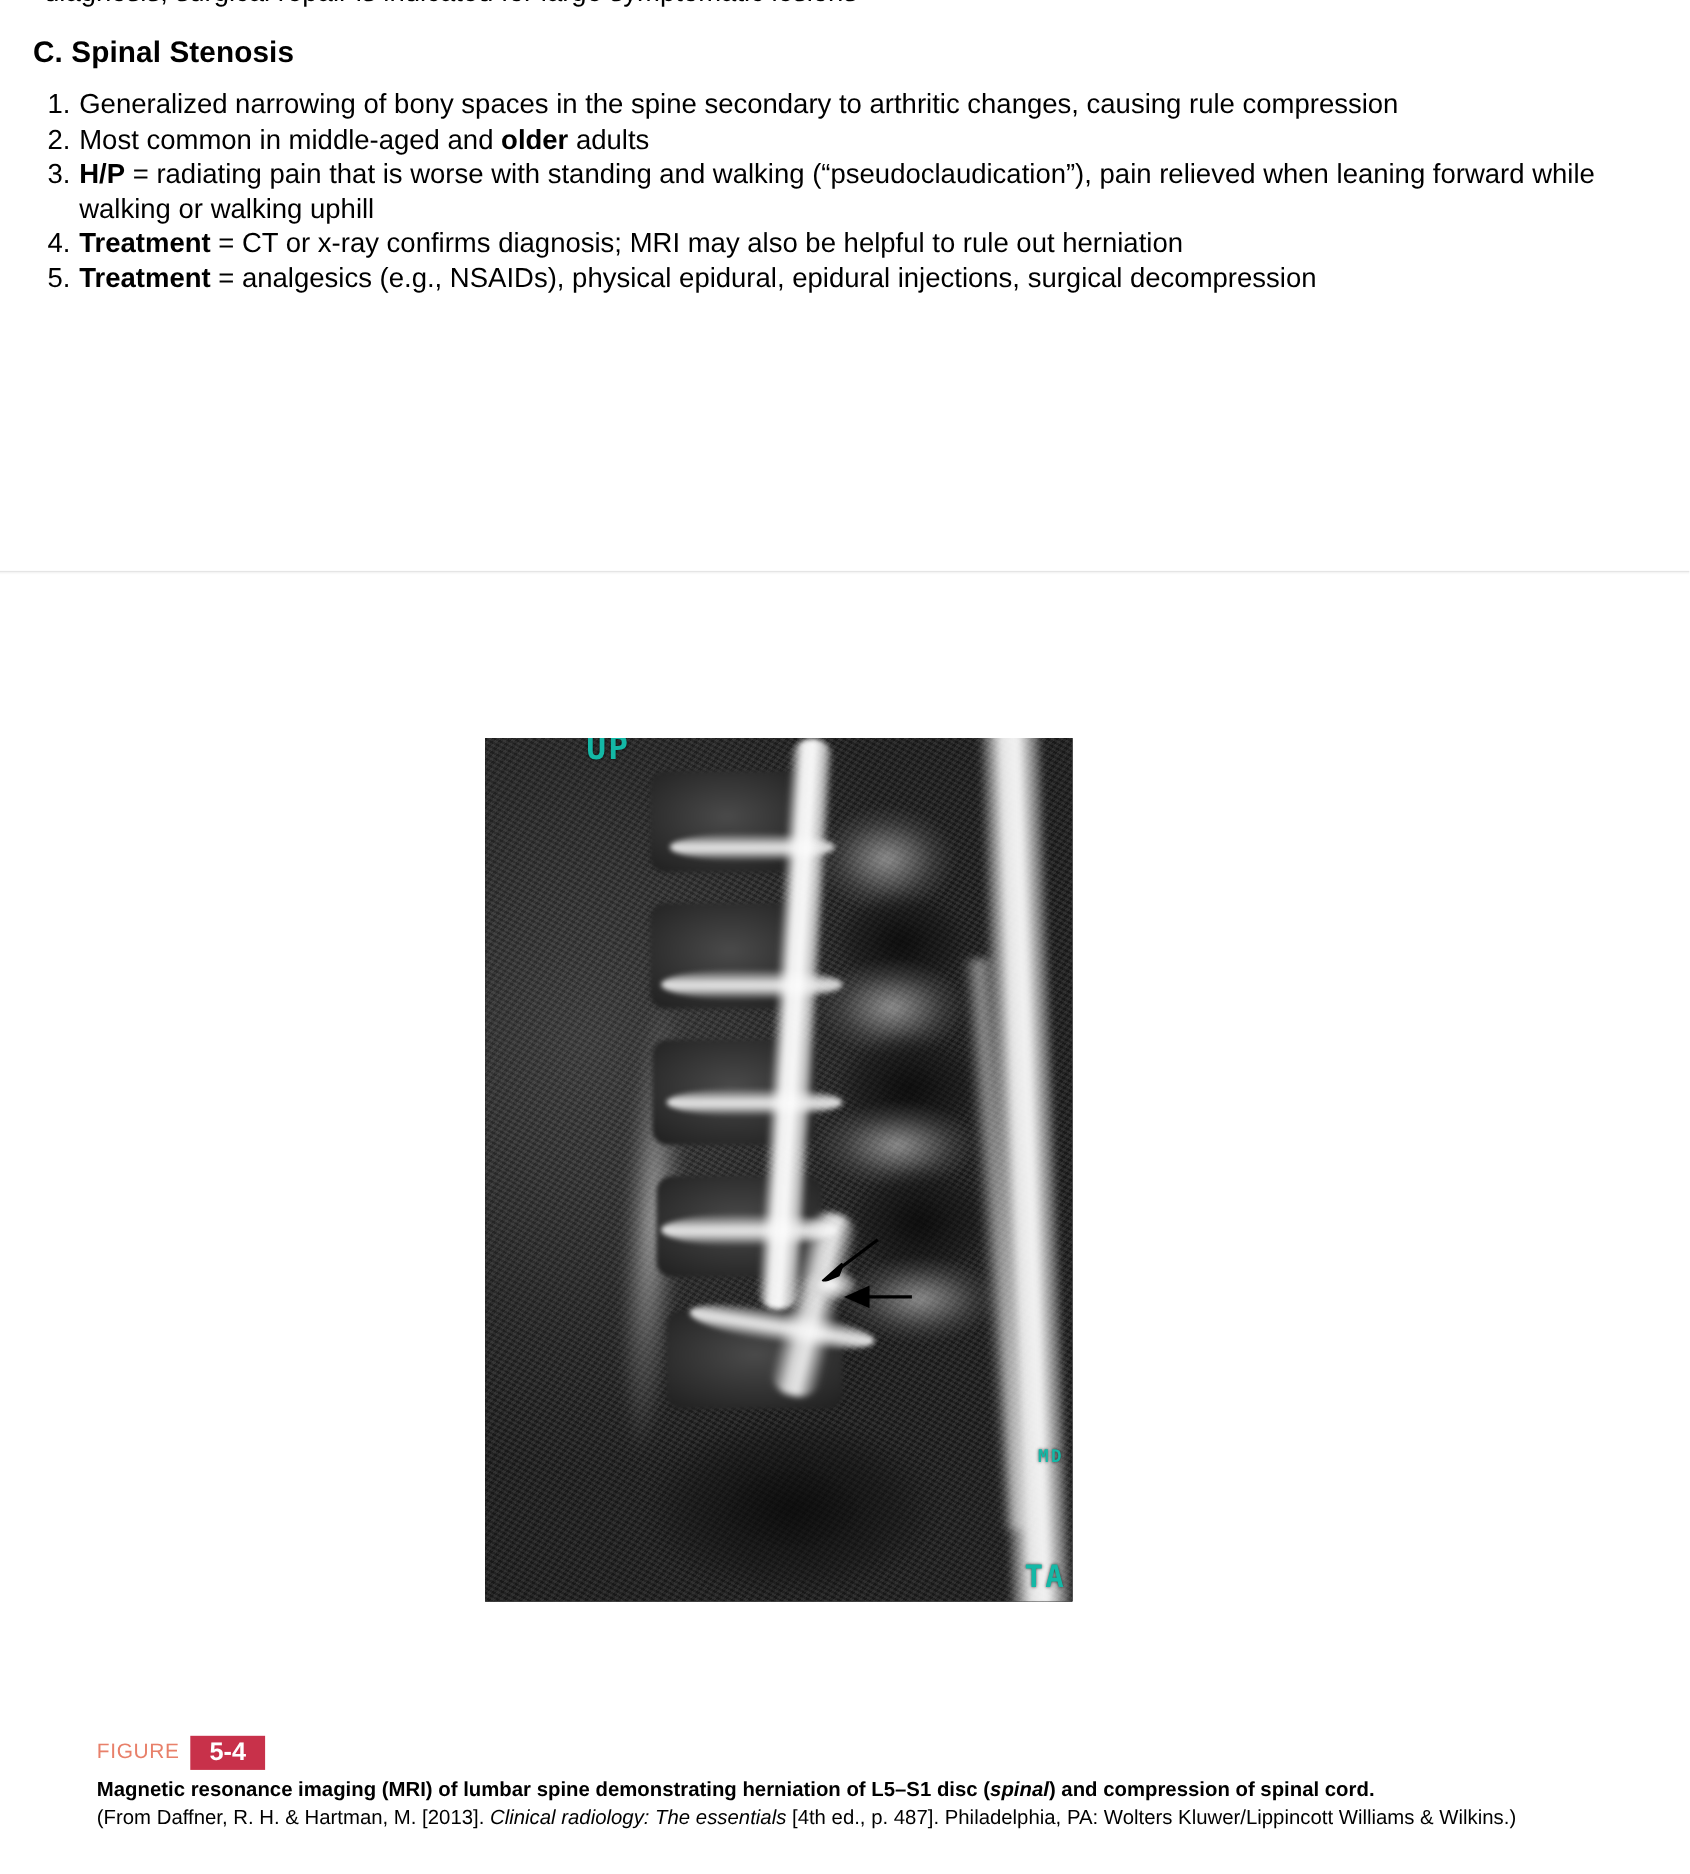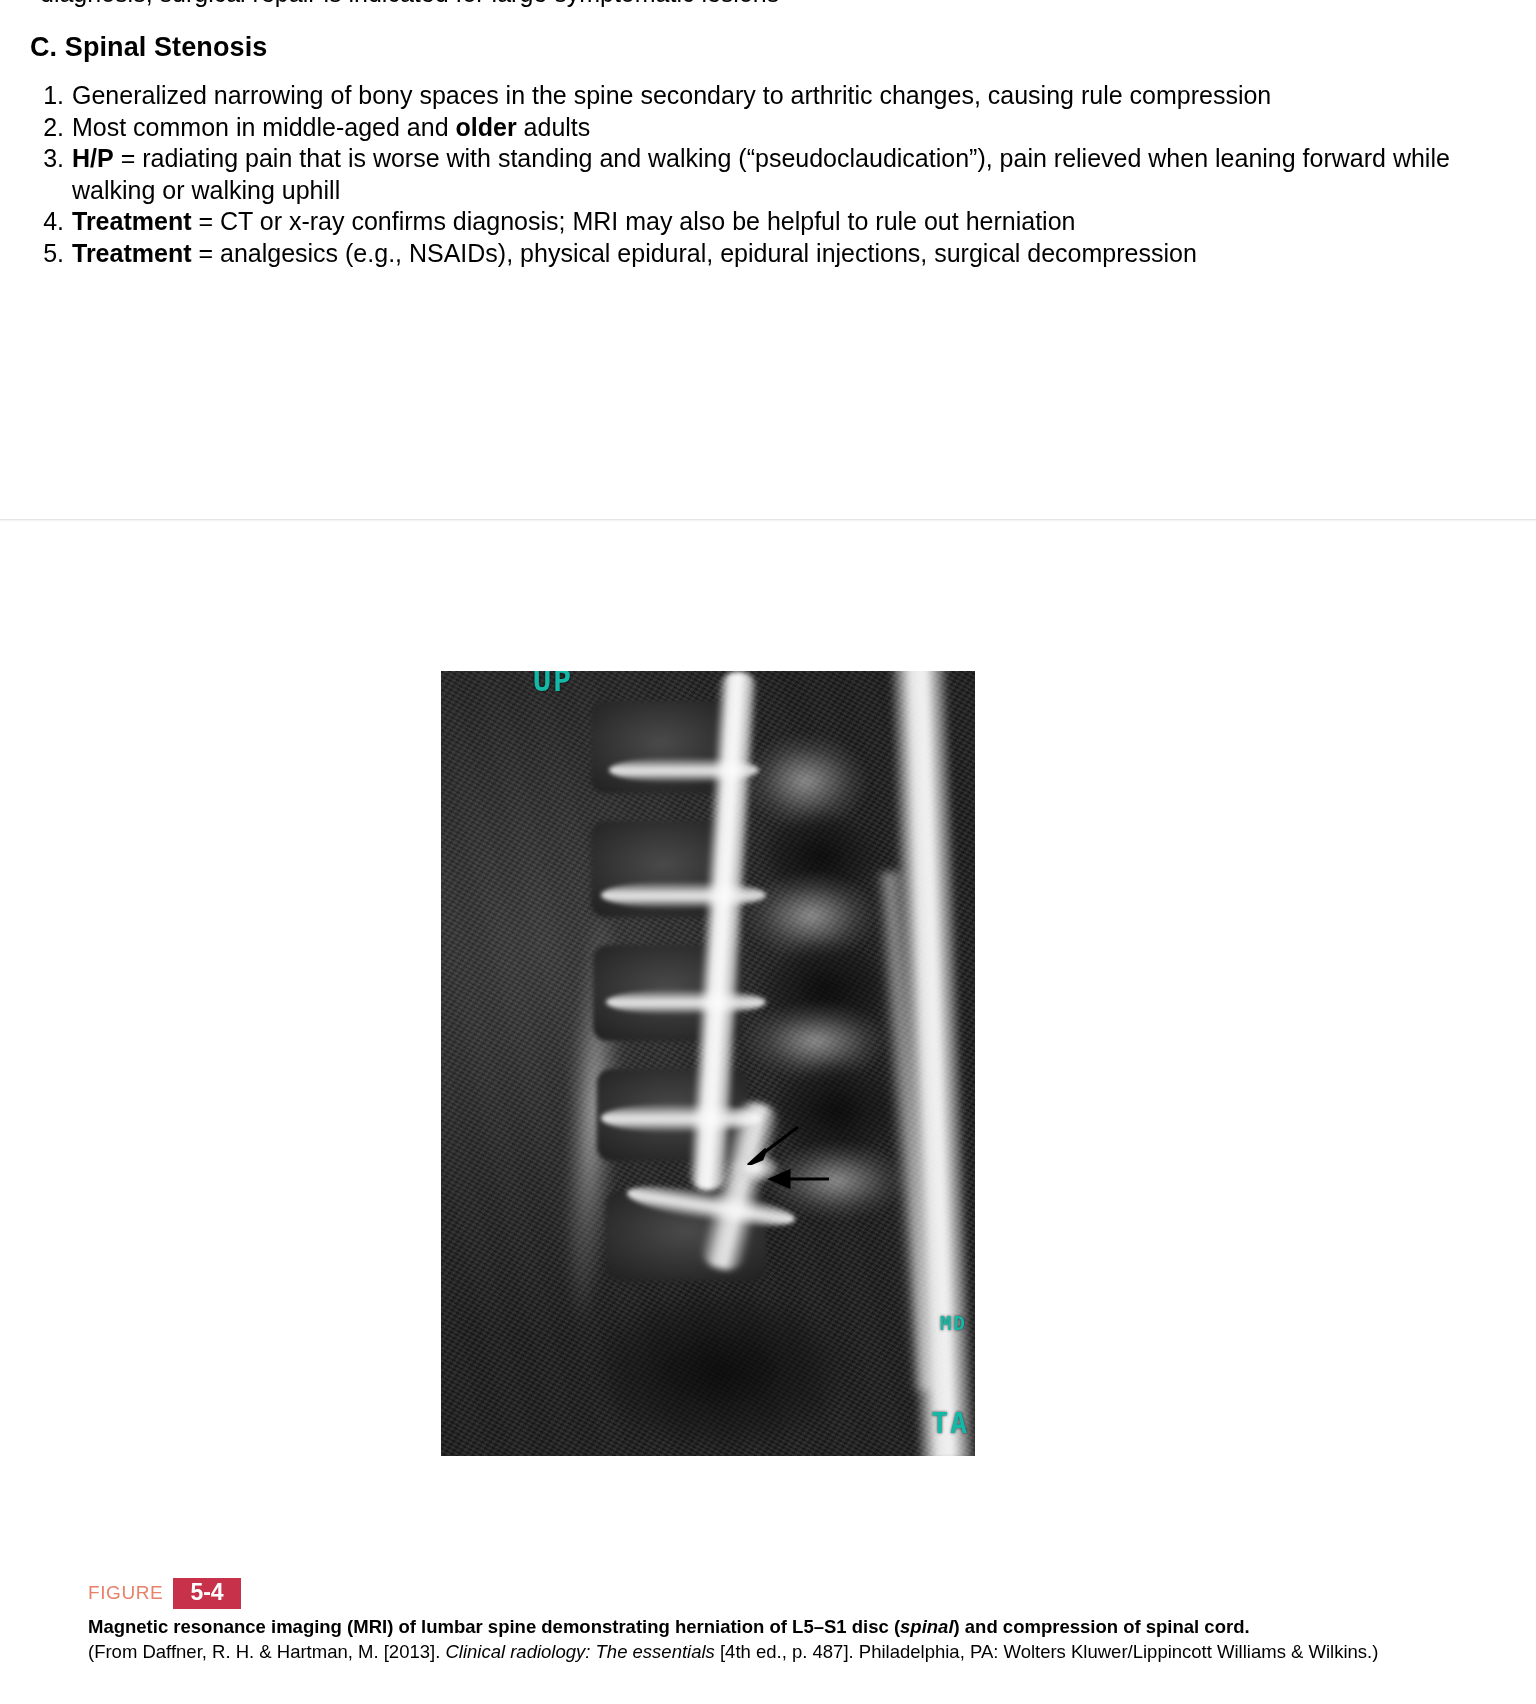--- a/index.html
+++ b/index.html
@@ -221,22 +221,22 @@
   
   .mri-ovl {
     position: absolute;
     color: #14b8a6;
     font-family: "DejaVu Sans Mono", monospace;
     font-weight: bold;
     letter-spacing: 2px;
     text-shadow: 0 0 3px rgba(0,0,0,.75);
   }
   .ovl-up     { top: -8px;  left: 92px;  font-size: 30px; }
-  .ovl-right  { top: 643px; right: 8px;  font-size: 19px; line-height: 19px; text-align: right; }
-  .ovl-bottom { bottom: 16px; right: 6px; font-size: 28px; text-align: right; }
+  .ovl-right  { top: 643px; right: 8px;  font-size: 16px; line-height: 19px; text-align: right; }
+  .ovl-bottom { bottom: 6px; right: 6px; font-size: 28px; text-align: right; }
 
   
   .caption-block {
     position: absolute;
     left: 88px;
     top: 1578px;
     width: 1340px;
   }
   .fig-label-row {
     display: flex;

